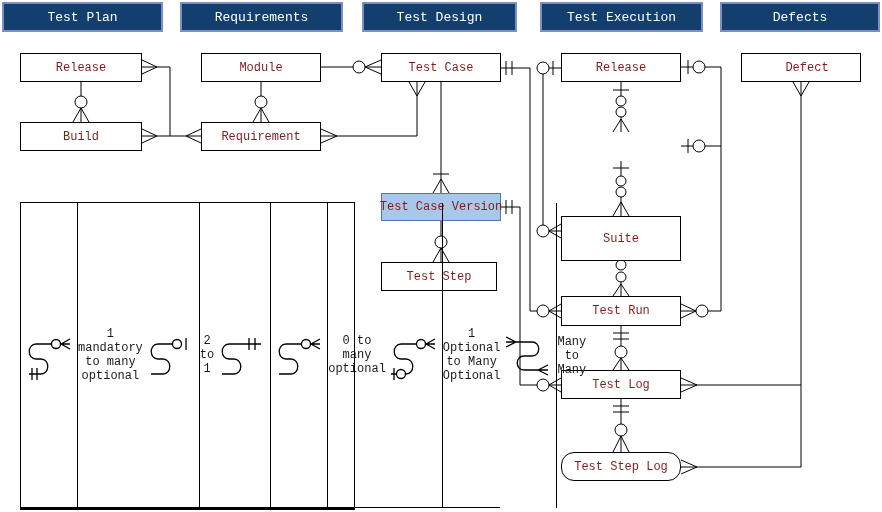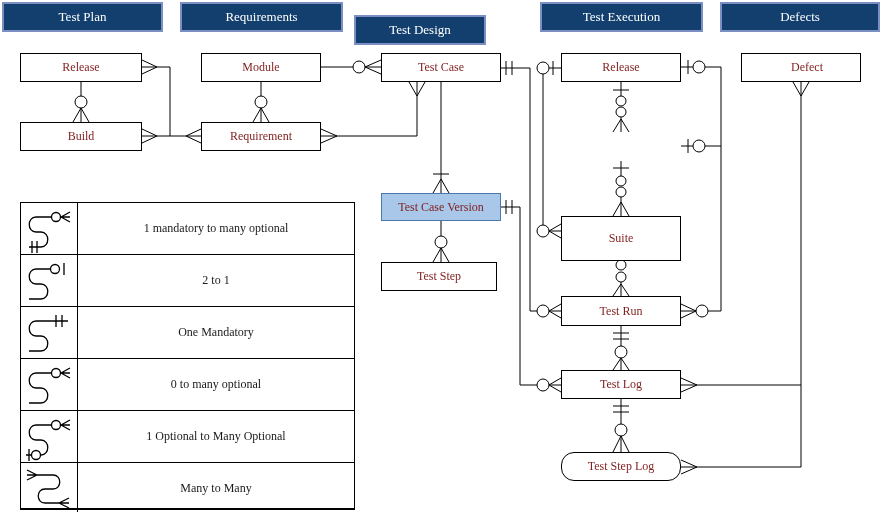--- a/index.html
+++ b/index.html
@@ -7,21 +7,21 @@
     --header-border:#7b8fc2;
     --header-text:#ffffff;
     --highlight-bg:#a9c7e9;
     --highlight-border:#4c79ab;
     --line:#000000;
     --canvas-bg:#ffffff;
   }
   html,body{margin:0;padding:0;background:#fff;}
   .canvas{
     position:relative;width:882px;height:512px;background:var(--canvas-bg);
-    font-family:Liberation Serif, serif;overflow:hidden;
+    font-family:Liberation Mono, monospace;overflow:hidden;
   }
   svg.connectors{position:absolute;left:0;top:0;width:882px;height:512px;}
   svg.connectors path{stroke:var(--line);stroke-width:1;fill:none;}
   svg.connectors circle{stroke:var(--line);stroke-width:1;fill:#fff;}
 
   .hdr{
     position:absolute;height:30px;box-sizing:border-box;
     background:var(--header-bg);border:2px solid var(--header-border);
     color:var(--header-text);font-size:13px;
     display:flex;align-items:center;justify-content:center;
@@ -29,21 +29,21 @@
   .entity{
     position:absolute;box-sizing:border-box;background:#fff;
     border:1px solid var(--line);color:#7f1d1d;font-size:12px;
     display:flex;align-items:center;justify-content:center;white-space:nowrap;
   }
   .entity.hl{background:var(--highlight-bg);border-color:var(--highlight-border);}
 
   .legend{
     position:absolute;left:20px;top:202px;width:335px;height:308px;box-sizing:border-box;
     border:1px solid var(--line);border-bottom-width:2px;
-    display:flex;flex-direction:column;background:#fff;
+    display:flex;flex-direction:row;background:#fff;
   }
   .legend-row{flex:1;display:flex;border-bottom:1px solid var(--line);}
   .legend-row:last-child{border-bottom:none;}
   .legend-sym{
     width:57px;box-sizing:border-box;border-right:1px solid var(--line);
     display:flex;align-items:center;justify-content:center;
   }
   .legend-sym svg{display:block;}
   .legend-sym path{stroke:var(--line);stroke-width:1.3;fill:none;}
   .legend-sym circle{stroke:var(--line);stroke-width:1.3;fill:#fff;}
@@ -170,21 +170,21 @@
       <path d="M697,467 H801"></path>
     </g>
   </svg>
 
   <div class="hdr" style="left:2px;top:2px;width:161px;">
       <span>Test Plan</span>
     </div>
   <div class="hdr" style="left:180px;top:2px;width:163px;">
       <span>Requirements</span>
     </div>
-  <div class="hdr" style="left:354px;top:2px;width:132px;margin-top:13px;">
+  <div class="hdr" style="left:362px;top:2px;width:155px;">
       <span>Test Design</span>
     </div>
   <div class="hdr" style="left:540px;top:2px;width:163px;">
       <span>Test Execution</span>
     </div>
   <div class="hdr" style="left:720px;top:2px;width:160px;">
       <span>Defects</span>
     </div>
 
   <div class="entity" style="left:20px;top:53px;width:122px;height:29px;">Release</div>
@@ -223,21 +223,20 @@
       </div>
       <div class="legend-lbl">2 to 1</div>
     </div>
     <div class="legend-row">
       <div class="legend-sym">
         <svg width="52" height="51" viewBox="0 0 52 51">
           <path d="M6,44 H18 C27,44 27,29 18,29 H13 C4,29 4,14 13,14 H45"></path>
           <path d="M33,8 V20 M39,8 V20"></path>
         </svg>
       </div>
-      <div class="legend-lbl">One Mandatory</div>
     </div>
     <div class="legend-row">
       <div class="legend-sym">
         <svg width="52" height="51" viewBox="0 0 52 51">
           <path d="M6,44 H18 C27,44 27,29 18,29 H13 C4,29 4,14 13,14 H38"></path>
           <circle cx="33" cy="14" r="4.5"></circle>
           <path d="M38,14 L47,9 M38,14 H47 M38,14 L47,19"></path>
         </svg>
       </div>
       <div class="legend-lbl">0 to many optional</div>

